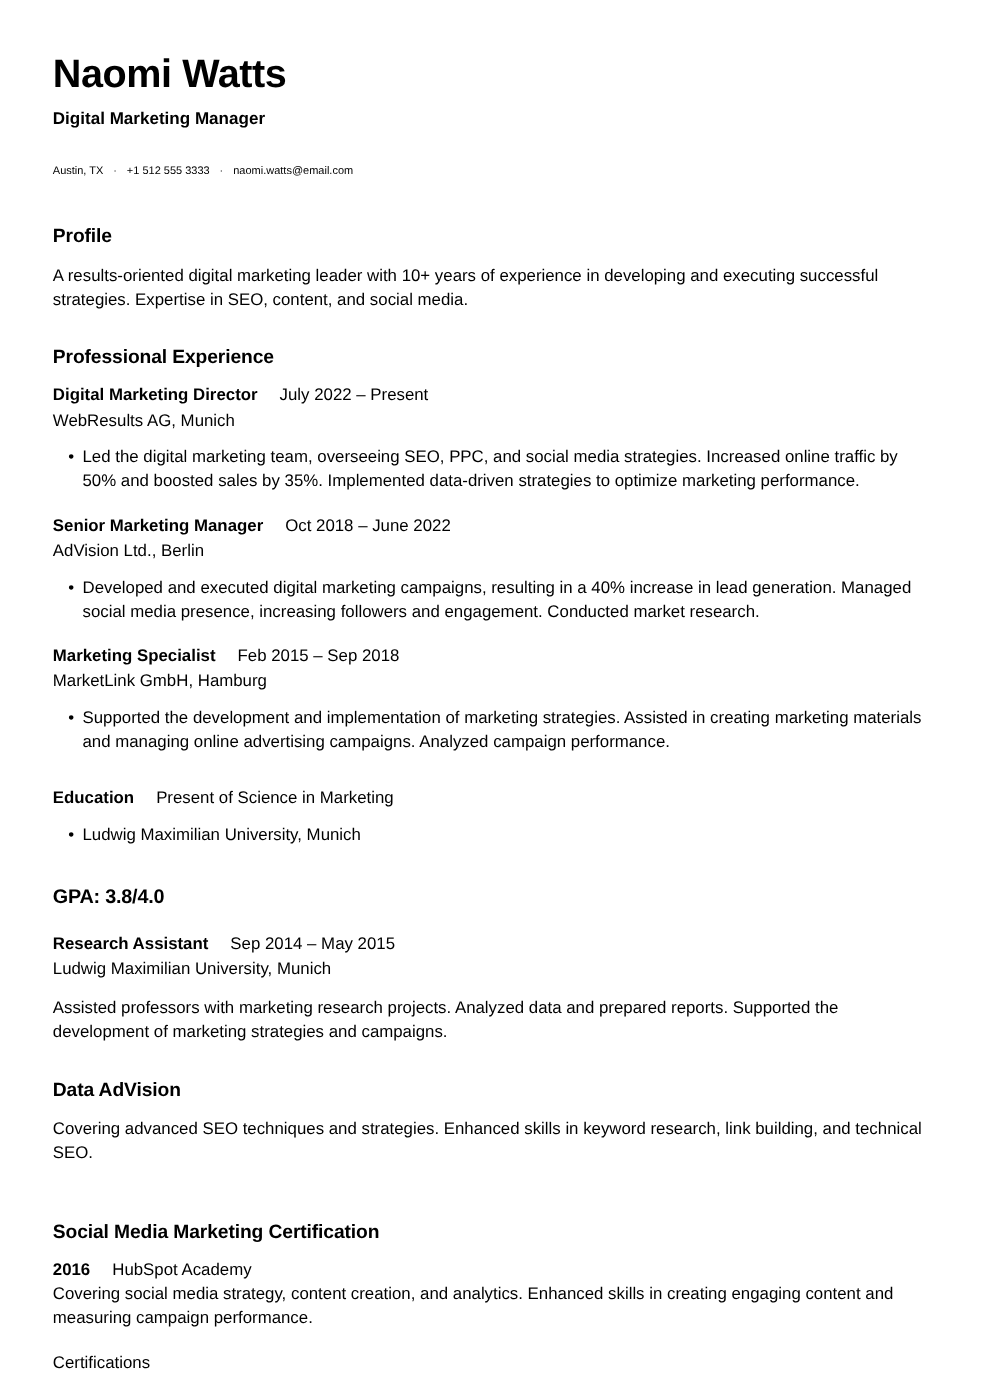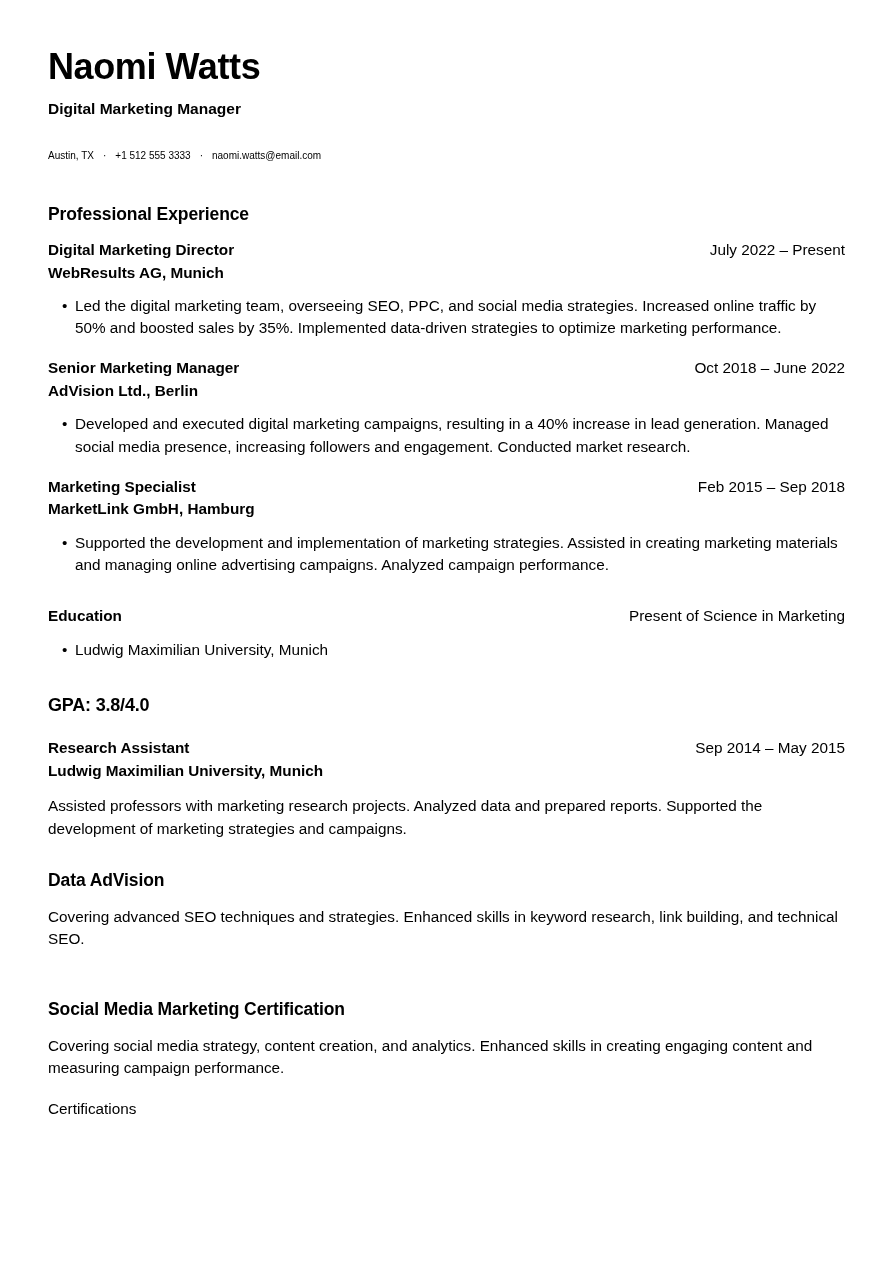--- a/index.html
+++ b/index.html
@@ -66,40 +66,39 @@
     line-height: 1.45;
     margin: 0;
   }
 
   
   .entry {
     margin-bottom: 19px;
   }
   .entry-row {
     display: flex;
-    justify-content: space-between;
     align-items: baseline;
     gap: 20px;
   }
   .entry-title {
     font-size: 15.3px;
     font-weight: bold;
     line-height: 1.35;
     white-space: nowrap;
   }
   .entry-date {
     font-size: 15.3px;
     font-weight: normal;
     line-height: 1.35;
     text-align: right;
     white-space: nowrap;
   }
   .entry-sub {
     font-size: 15.3px;
-    font-weight: bold;
+    font-weight: normal;
     line-height: 1.4;
     margin-top: 1px;
   }
 
   
   ul.bullets {
     list-style: none;
     margin: 12px 0 0 0;
     padding: 0;
   }
@@ -149,20 +148,24 @@
 <div class="page">
 
   <div>
     <h1 class="name">Naomi Watts</h1>
     <div class="headline">Digital Marketing Manager</div>
     <div class="contact-line">
       <span>Austin, TX</span><span class="contact-sep">·</span><span>+1 512 555 3333</span><span class="contact-sep">·</span><span>naomi.watts@email.com</span>
     </div>
   </div>
 
+  <div class="section">
+    <h2 class="section-heading">Profile</h2>
+    <p class="body-text">A results-oriented digital marketing leader with 10+ years of experience in developing and executing successful strategies. Expertise in SEO, content, and social media.</p>
+  </div>
 
   <div class="section">
     <h2 class="section-heading">Professional Experience</h2>
 
     <div class="entry">
       <div class="entry-row">
         <span class="entry-title">Digital Marketing Director</span>
         <span class="entry-date">July 2022 – Present</span>
       </div>
       <div class="entry-sub">WebResults AG, Munich</div>
@@ -221,18 +224,22 @@
 
   <div class="section">
     <h2 class="section-heading">Data AdVision</h2>
     <p class="body-text">Covering advanced SEO techniques and strategies. Enhanced skills in keyword research, link building, and technical SEO.</p>
   </div>
 
   <div class="spacer-md"></div>
 
   <div>
     <h2 class="section-heading">Social Media Marketing Certification</h2>
+    <div class="entry-row">
+      <span class="entry-title">2016</span>
+      <span class="entry-date">HubSpot Academy</span>
+    </div>
     <p class="body-text">Covering social media strategy, content creation, and analytics. Enhanced skills in creating engaging content and measuring campaign performance.</p>
     <div class="spacer-md"></div>
     <p class="footer-note">Certifications</p>
   </div>
 
 </div>
 
 </body></html>

